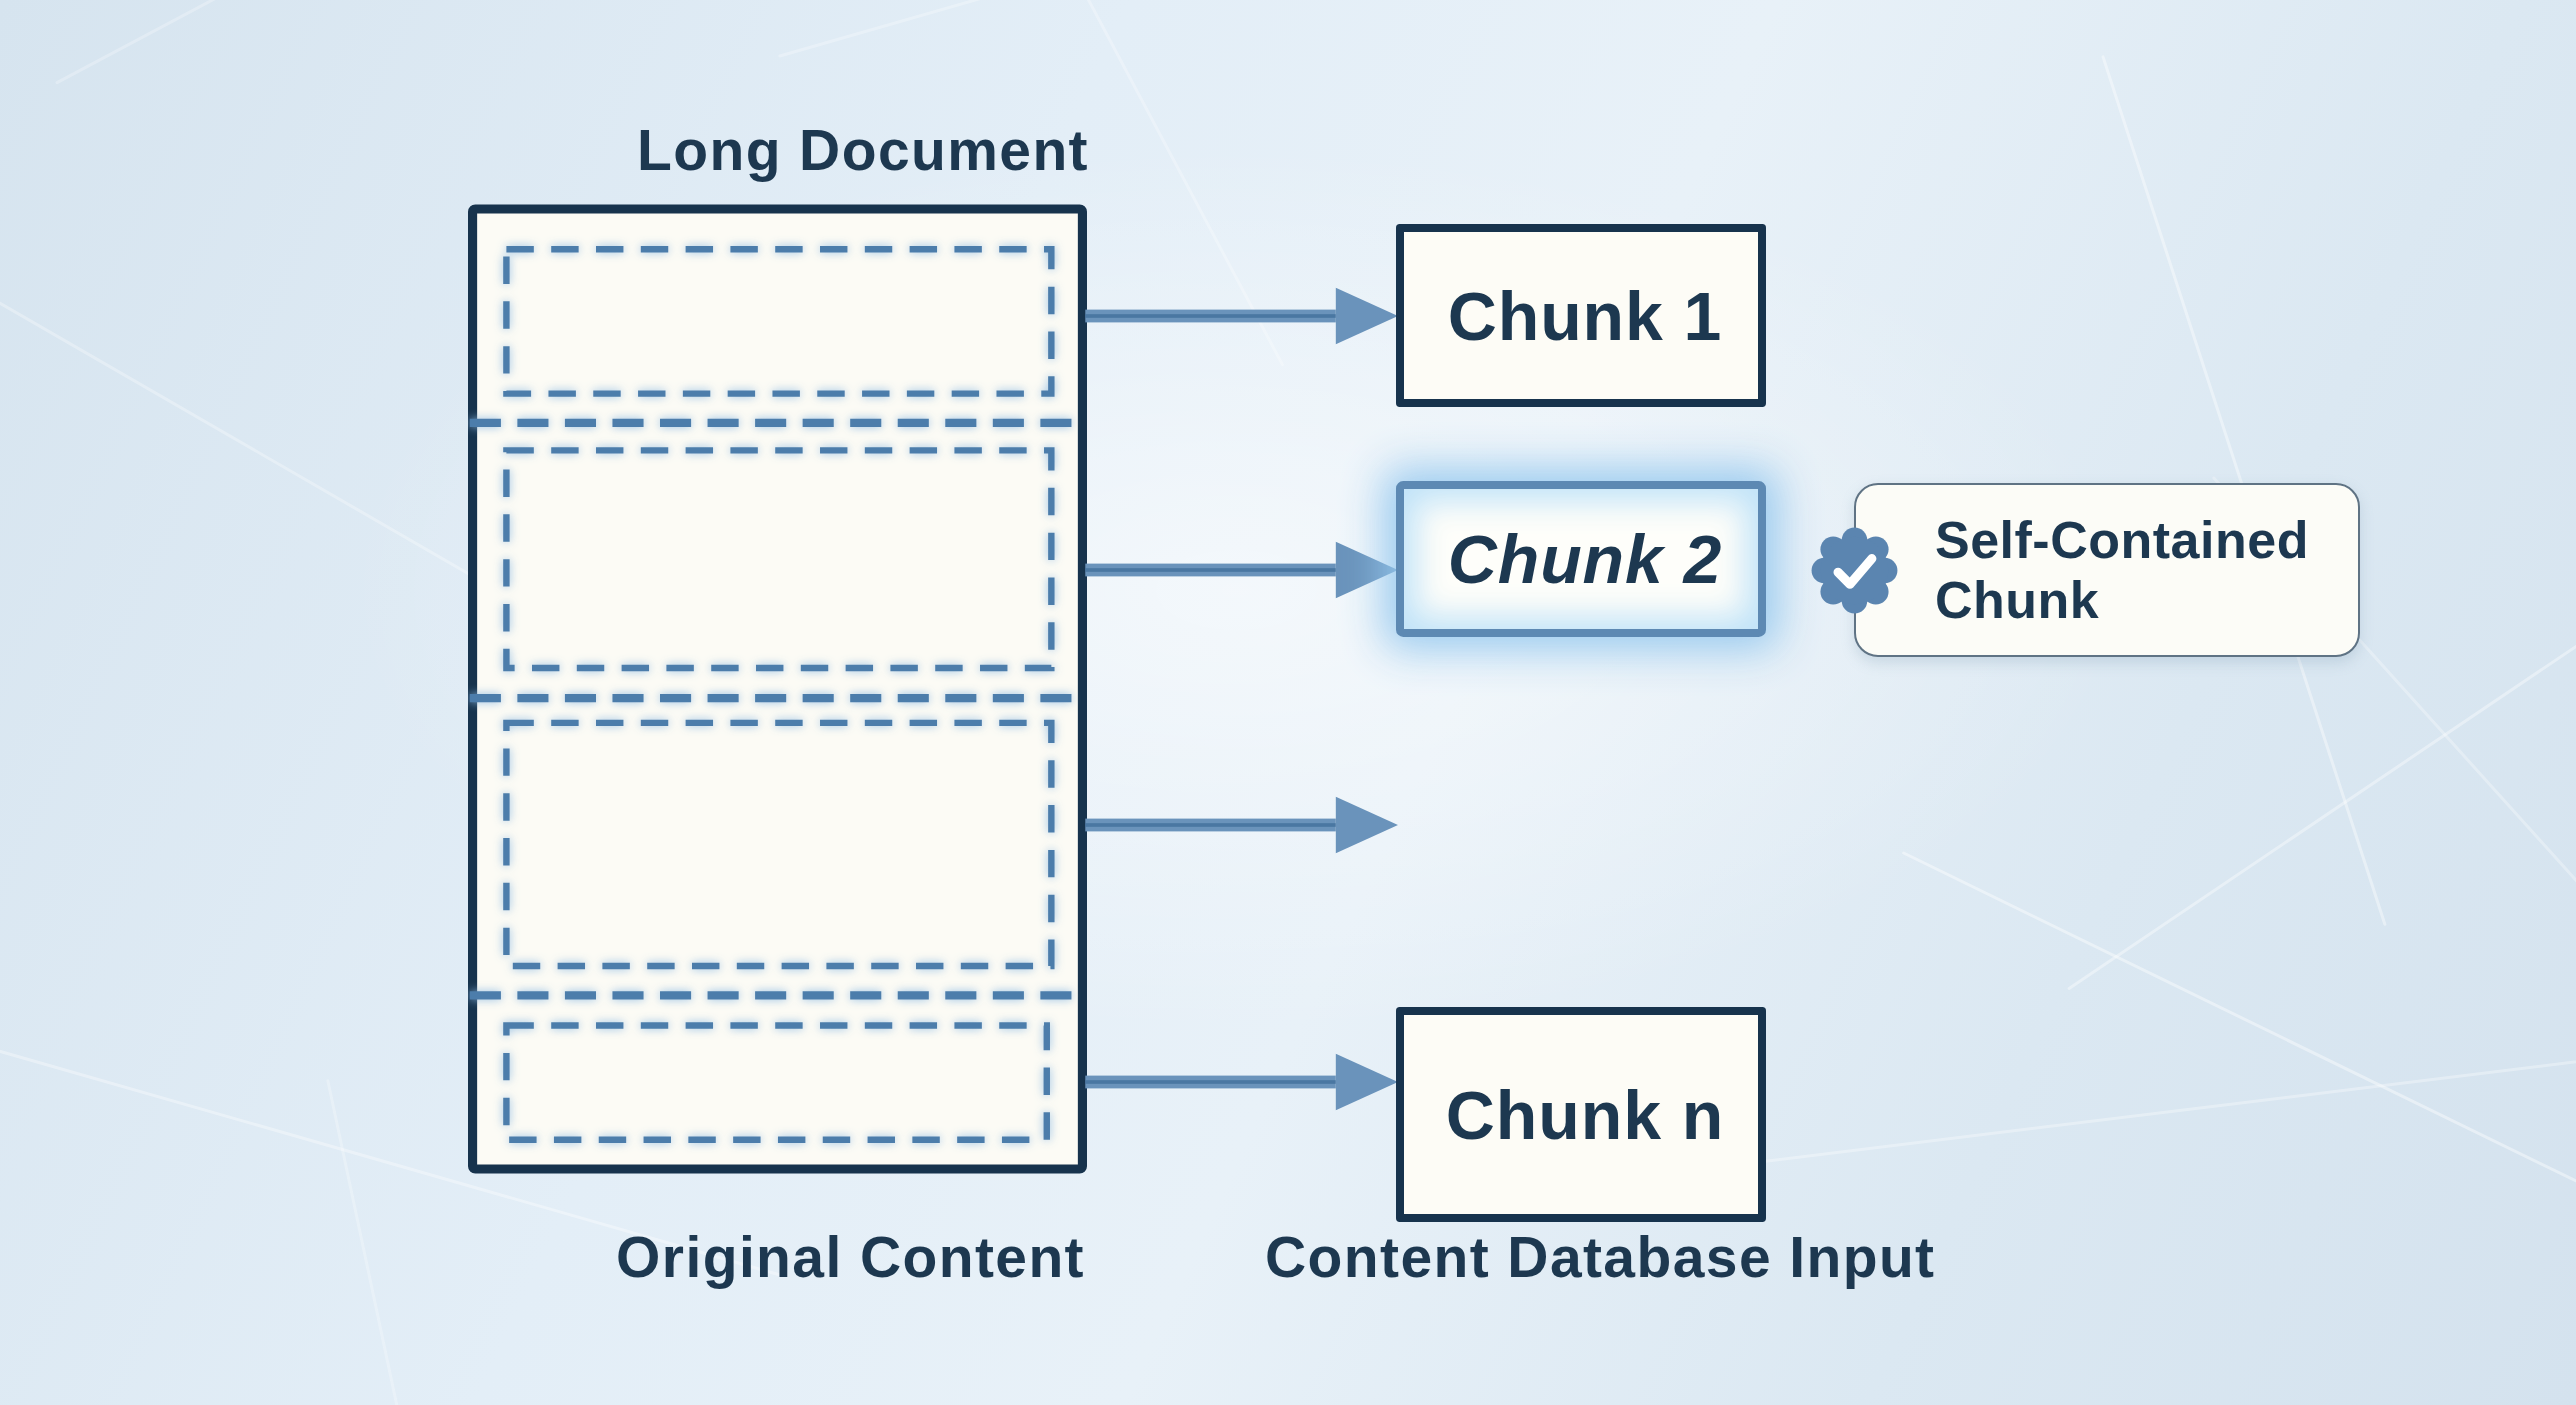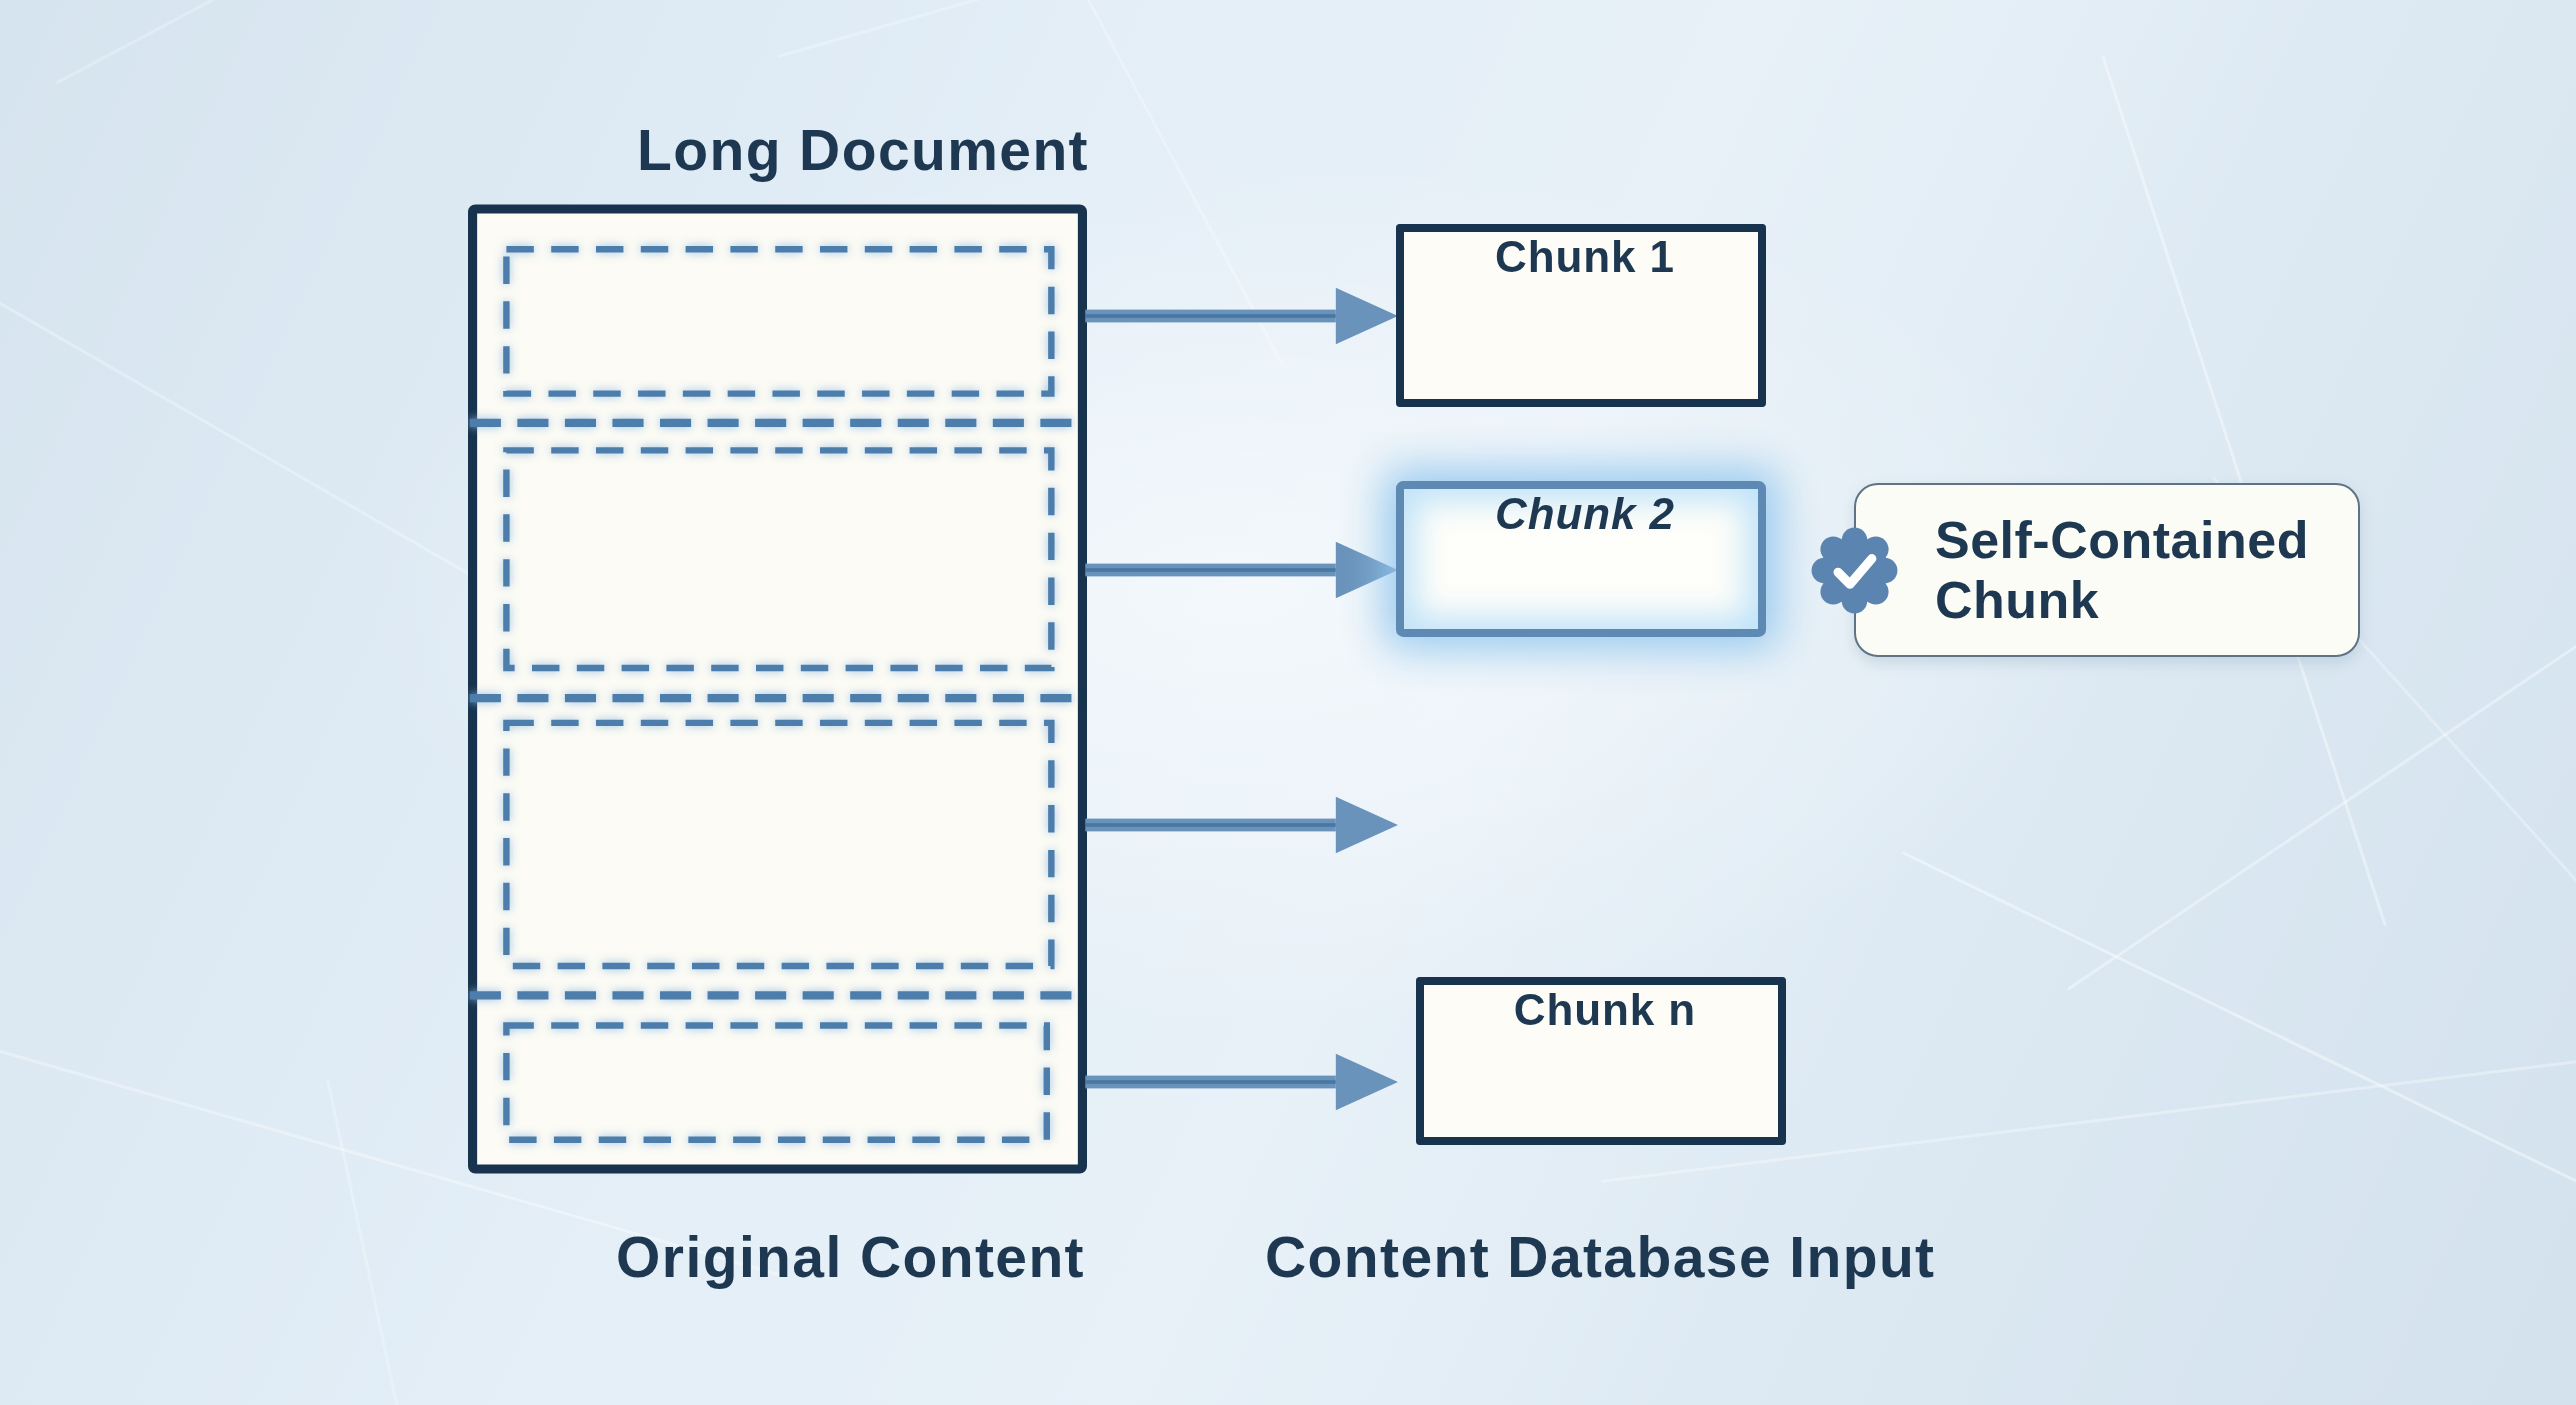--- a/index.html
+++ b/index.html
@@ -21,22 +21,22 @@
   }
   
   .doc-svg{position:absolute;left:468px;top:204px;}
   .dashed{filter:drop-shadow(0 0 5px rgba(140,185,225,.9));}
   
   .arrow-svg{position:absolute;left:1085px;}
   
   .chunk{
     position:absolute;left:1396px;width:370px;box-sizing:border-box;
     background:#fdfcf6;border:8.2px solid #17334d;border-radius:3.7px;
-    display:flex;align-items:flex-start;justify-content:center;
-    color:#1d3850;font-size:44px;font-weight:700;letter-spacing:0.9px;padding-left:8px;
+    display:flex;align-items:center;justify-content:center;
+    color:#1d3850;font-size:68px;font-weight:700;letter-spacing:0.9px;padding-left:8px;
   }
   .chunk.highlighted{
     border:8.2px solid #5d89b3;
     background:#fefefa;
     box-shadow:0 0 42px 12.8px rgba(150,200,238,.95), inset 0 0 31px 12.8px rgba(190,225,248,.95);
     border-radius:7.3px;
   }
   
   .callout{
     position:absolute;left:1854px;top:483px;width:506px;height:174px;box-sizing:border-box;
@@ -104,21 +104,21 @@
     <rect x="0" y="33" width="274" height="4" fill="#406e99" opacity=".75"></rect>
     <polygon points="274,4 274,66 342,35" fill="#6a93bb"></polygon>
   </svg>
 
   <div class="chunk" style="top:224px;height:183px;">
     <span>Chunk 1</span>
   </div>
   <div class="chunk highlighted" style="top:481px;height:156px;font-style:italic;">
     <span>Chunk 2</span>
   </div>
-  <div class="chunk" style="top:977px;height:168px;margin-left:20px;">
+  <div class="chunk" style="top:1007px;height:215px;">
     <span>Chunk n</span>
   </div>
 
   <div class="callout">
     <div class="line">Self-Contained</div>
     <div class="line">Chunk</div>
   </div>
 
   <svg class="seal-svg" width="95" height="95" viewBox="-52 -52 104 104">
     <g fill="#5b85b0">

